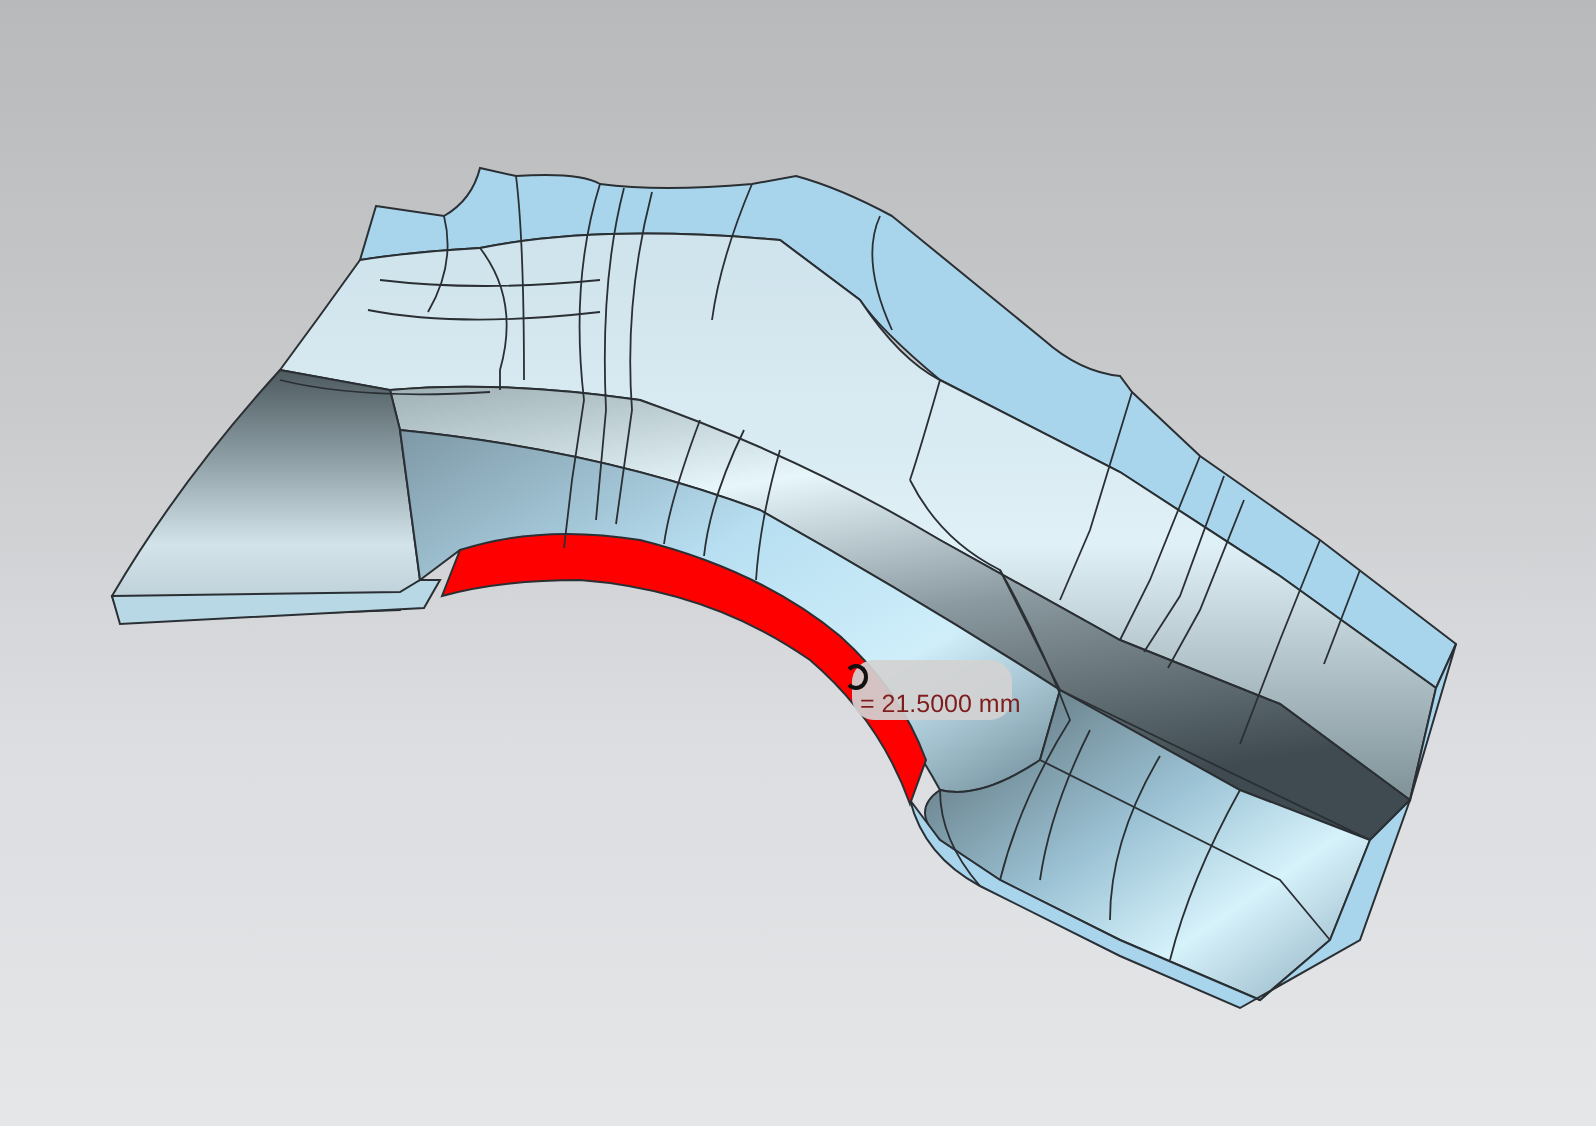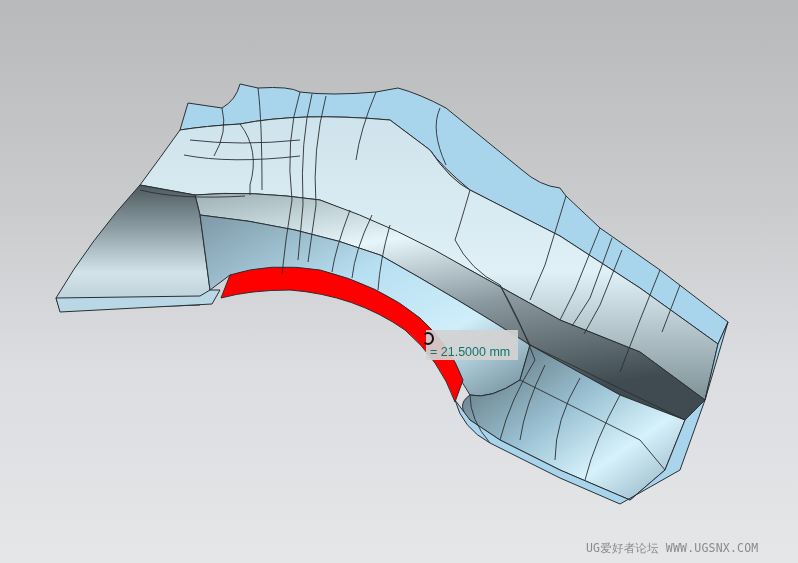--- a/index.html
+++ b/index.html
@@ -7,24 +7,25 @@
     width: 798px; height: 563px; overflow: hidden;
     font-family: "Liberation Sans", sans-serif;
   }
   .viewport {
     position: relative; width: 798px; height: 563px;
     background: linear-gradient(to bottom, #b8b9bb 0%, #c9cacc 35%, #dcdde0 65%, #e5e6e8 100%);
   }
   svg.model { position: absolute; left: 0; top: 0; }
   .tooltip {
     position: absolute; left: 426px; top: 330px;
-    width: 92px; height: 30px;
+    width: 80px; height: 30px;
     background: rgba(210,210,210,0.93);
-    font-size: 12.5px; color: #0f766e;
+    font-size: 12.5px; color: #7f1d1d;
     line-height: 14px;
+    border-radius: 11px;
   }
   .tooltip .val { position: absolute; left: 4px; top: 15px; white-space: nowrap; }
   .tooltip .radius-icon {
     position: absolute; left: -4px; top: 2px;
     width: 8px; height: 9px; border: 2px solid #111; border-left-color: transparent;
     border-radius: 50%;
   }
   .watermark {
     position: absolute; left: 586px; top: 541px;
     font-family: "DejaVu Sans Mono", monospace; font-size: 11.5px;
@@ -120,14 +121,13 @@
       <path d="M520,380 L640,440 L665,470"></path>
       <path d="M530,345 L685,420"></path>
     </g>
   </svg>
 
   <div class="tooltip">
     <span class="radius-icon"></span>
     <span class="val">= 21.5000 mm</span>
   </div>
 
-  <div class="watermark">UG爱好者论坛 WWW.UGSNX.COM</div>
 </div>
 
 </body></html>

